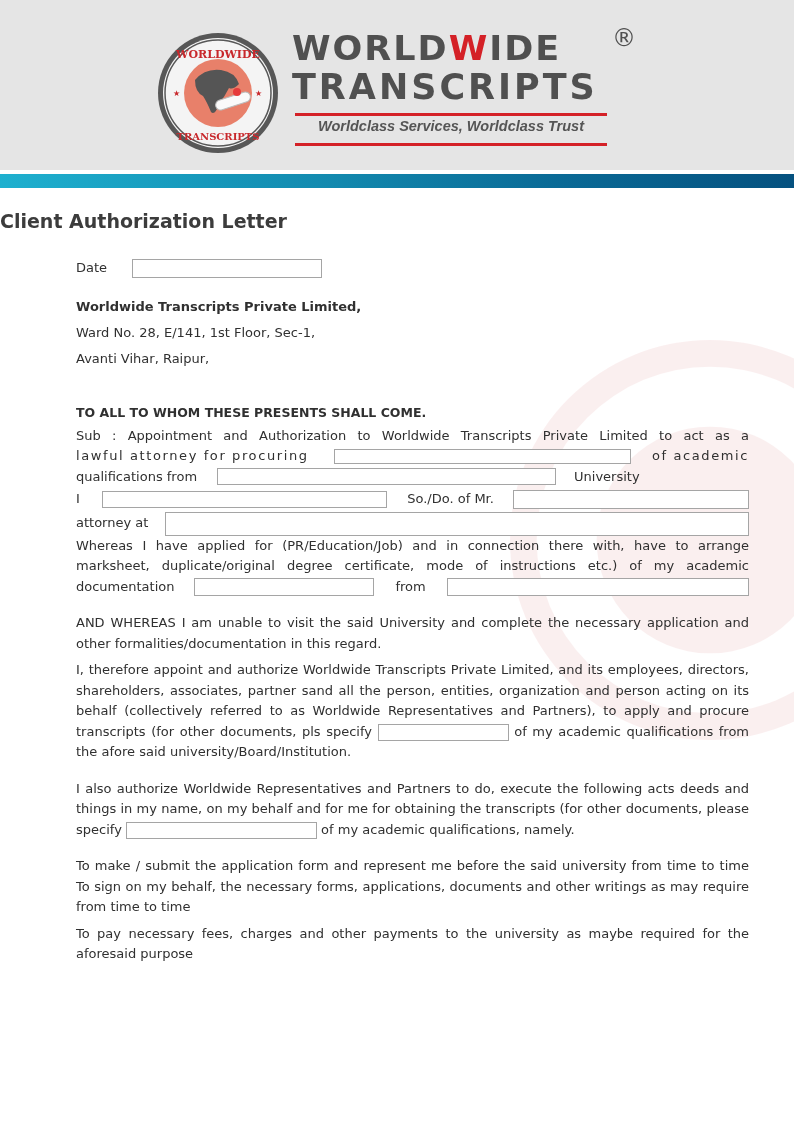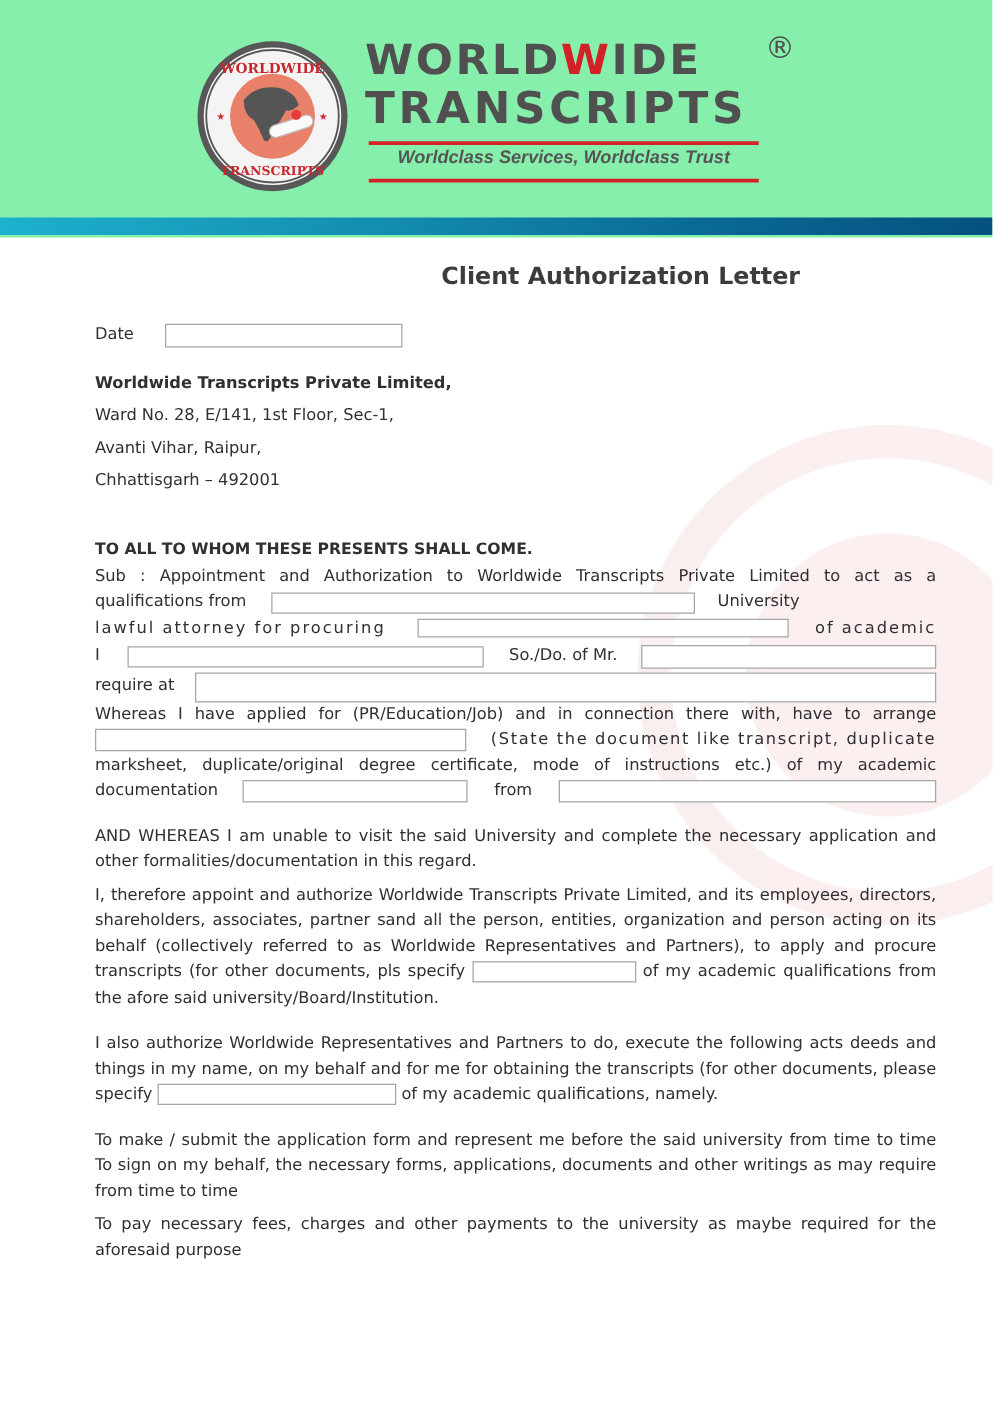--- a/index.html
+++ b/index.html
@@ -3,22 +3,22 @@
   <meta charset="utf-8">
   <style>
     html, body { margin: 0; padding: 0; }
     body {
       width: 794px; height: 1123px; position: relative; overflow: hidden;
       background: #ffffff;
       font-family: "DejaVu Sans", sans-serif;
       color: #2b2b2b;
     }
     .header {
-      position: absolute; left: 0; top: 0; width: 794px; height: 190px;
-      background: #86efac;
+      position: absolute; left: 0; top: 0; width: 794px; height: 170px;
+      background: #e5e5e5;
     }
     .header-bar {
       position: absolute; left: 0; top: 174px; width: 794px; height: 14px;
       background: linear-gradient(90deg, #1eb0cf 0%, #138bb0 40%, #0a6a96 70%, #05517f 100%);
     }
     .logo-seal { position: absolute; left: 155px; top: 30px; width: 126px; height: 126px; }
     .brand-name {
       position: absolute; left: 292px; top: 30px; width: 330px;
       font-family: "DejaVu Sans", sans-serif; font-weight: bold;
       color: #505050; letter-spacing: 1px;
@@ -31,21 +31,21 @@
       font-family: "DejaVu Sans", sans-serif;
     }
     .rule { position: absolute; left: 295px; width: 312px; height: 3px; background: #d42127; }
     .tagline {
       position: absolute; left: 295px; top: 118px; width: 312px; text-align: center;
       font-family: Liberation Sans, sans-serif; font-style: italic; font-weight: bold;
       color: #555555; font-size: 14.5px;
     }
     .watermark { position: absolute; left: 500px; top: 330px; width: 420px; height: 420px; opacity: 0.07; }
     .title {
-      position: absolute; left: 0; top: 210px; width: 640px; text-align: right;
+      position: absolute; left: 0; top: 210px; width: 640px; text-align: left;
       font-size: 19px; font-weight: bold; color: #3c3c3c;
     }
     .content {
       position: absolute; left: 76px; top: 258px; width: 673px;
       font-size: 13px; color: #303030; line-height: 20.5px;
     }
     .fld {
       display: inline-block; border: 1px solid #a5a5a5; background: #fff;
       height: 15px; vertical-align: middle; box-sizing: border-box;
     }
@@ -96,50 +96,45 @@
 
 <div class="content">
   <div class="line">
     <span>Date</span>
     <input class="fld" style="width: 190px; margin-left: 8px; height: 19px;" value="">
   </div>
   <div style="height:14px"></div>
   <div class="bold" style="line-height:27px">Worldwide Transcripts Private Limited,</div>
   <div style="line-height:26px">Ward No. 28, E/141, 1st Floor, Sec-1,</div>
   <div style="line-height:26px">Avanti Vihar, Raipur,</div>
-  <div style="line-height:26px">Chhattisgarh – 492001</div>
   <div style="height:30px"></div>
   <div class="bold" style="font-size:12.5px;line-height:22px">TO ALL TO WHOM THESE PRESENTS SHALL COME.</div>
 
   <div class="just" style="margin-top:2px">Sub : Appointment and Authorization to Worldwide Transcripts Private Limited to act as a</div>
   <div class="line">
+    <span style="letter-spacing:1.6px">lawful attorney for procuring</span>
+    <input class="fld" style="width: 323px; margin: 0px 4px 0px 8px;" value="">
+    <span style="letter-spacing:1.6px">of academic</span>
+  </div>
+  <div class="line">
     <span>qualifications from</span>
     <input class="fld" style="width: 339px; margin: 0px 1px 0px 3px; height: 17px;" value="">
     <span>University</span>
-  </div>
-  <div class="line">
-    <span style="letter-spacing:1.6px">lawful attorney for procuring</span>
-    <input class="fld" style="width: 323px; margin: 0px 4px 0px 8px;" value="">
-    <span style="letter-spacing:1.6px">of academic</span>
   </div>
   <div class="line" style="margin-top:2px">
     <span>I</span>
     <input class="fld" style="width: 312px; margin: 0px 3px 0px 5px; height: 17px;" value="">
     <span>So./Do. of Mr.</span>
     <input class="fld" style="width: 258px; margin-left: 2px; height: 19px;" value="">
   </div>
   <div class="line" style="margin-top:2px">
-    <span>require at</span>
+    <span>attorney at</span>
     <input class="fld" style="width: 598px; height: 24px;" value="">
   </div>
   <div class="just">Whereas I have applied for (PR/Education/Job) and in connection there with, have to arrange</div>
-  <div class="line">
-    <input class="fld" style="width: 302px; margin-right: 3px; height: 18px;" value="">
-    <span style="letter-spacing:1.3px">(State the document like transcript, duplicate</span>
-  </div>
   <div class="just">marksheet, duplicate/original degree certificate, mode of instructions etc.) of my academic</div>
   <div class="line">
     <span>documentation</span>
     <input class="fld" style="width: 180px; margin: 0px 4px 0px 3px; height: 18px;" value="">
     <span>from</span>
     <input class="fld" style="width: 347px; margin-left: 4px; height: 18px;" value="">
   </div>
 
   <div style="height:16px"></div>
   <div class="para">AND WHEREAS I am unable to visit the said University and complete the necessary application and other formalities/documentation in this regard.</div>

